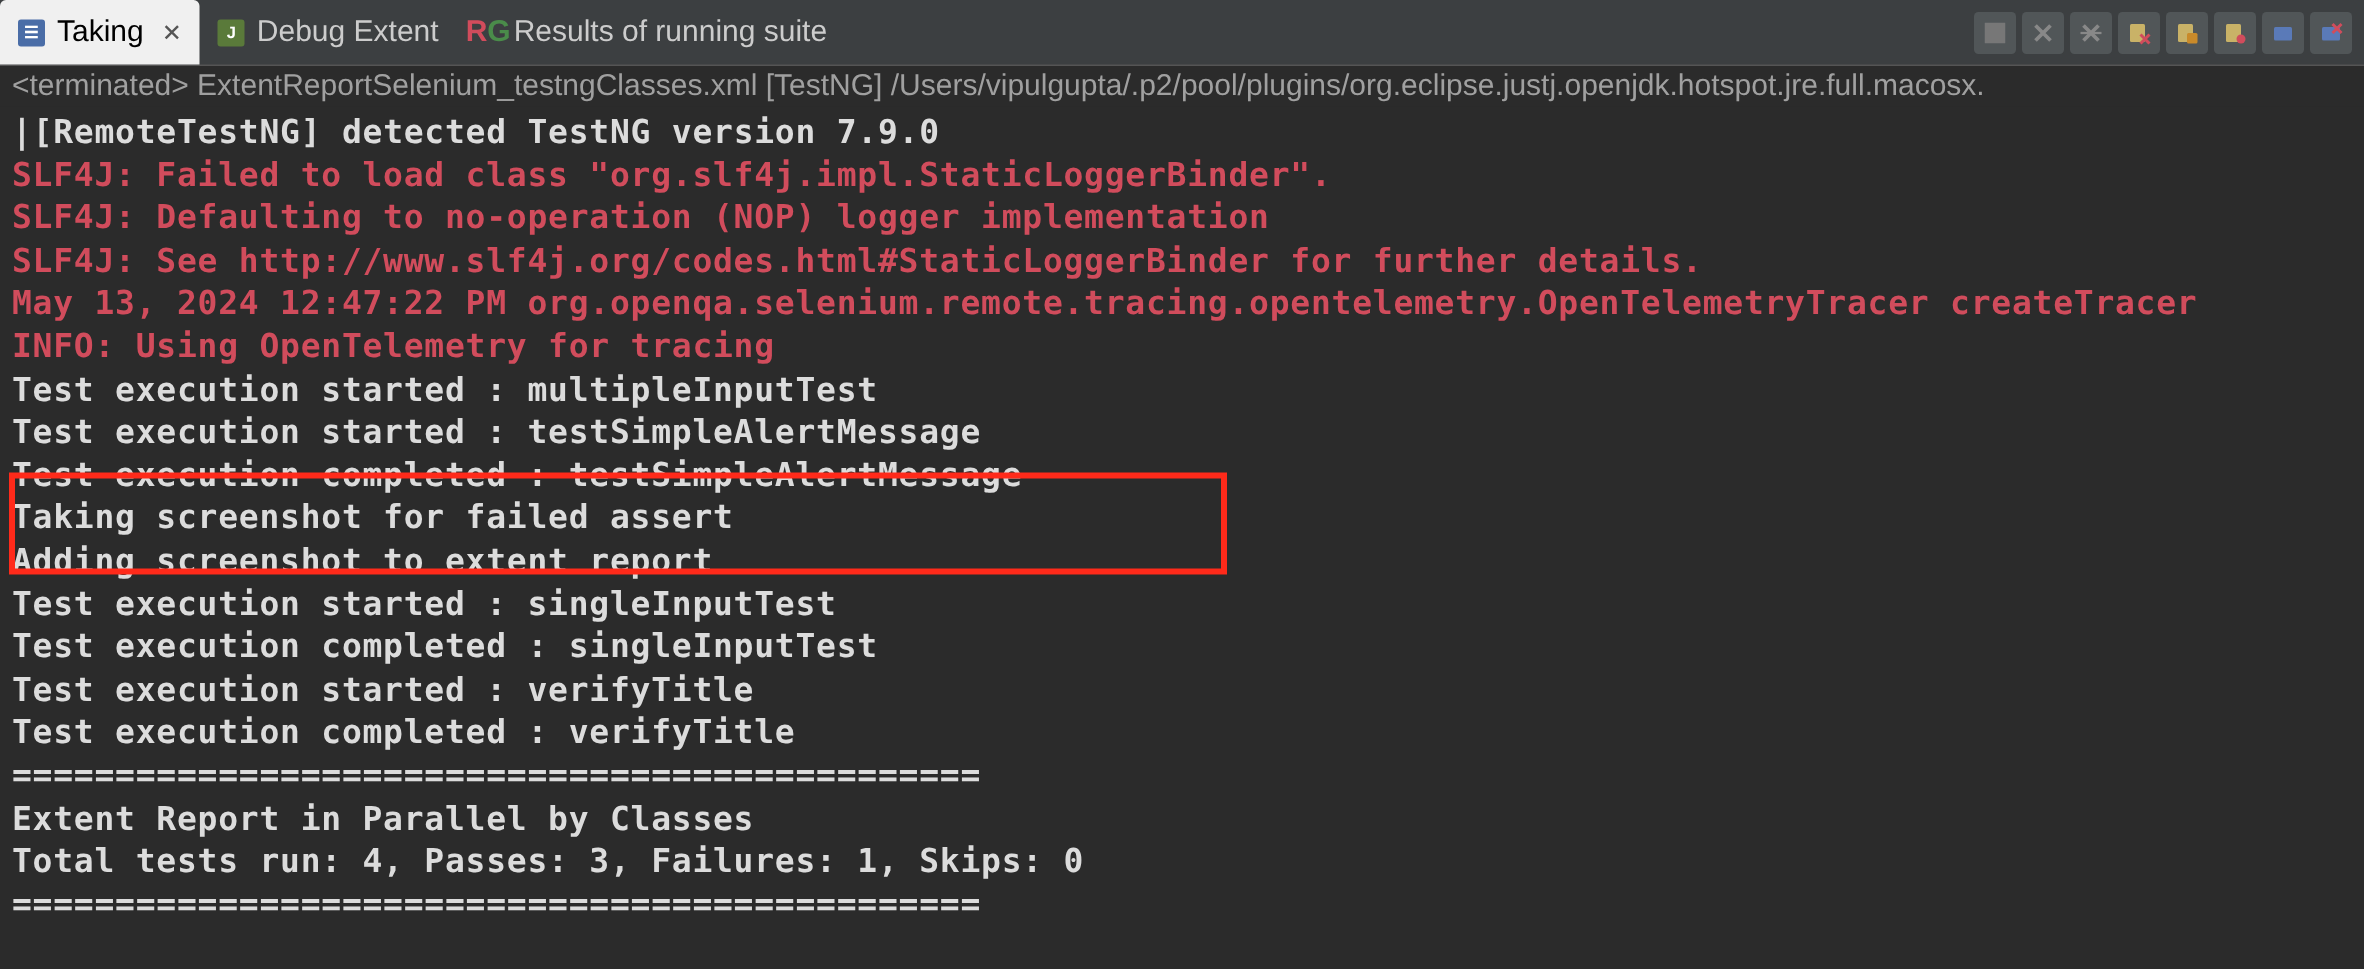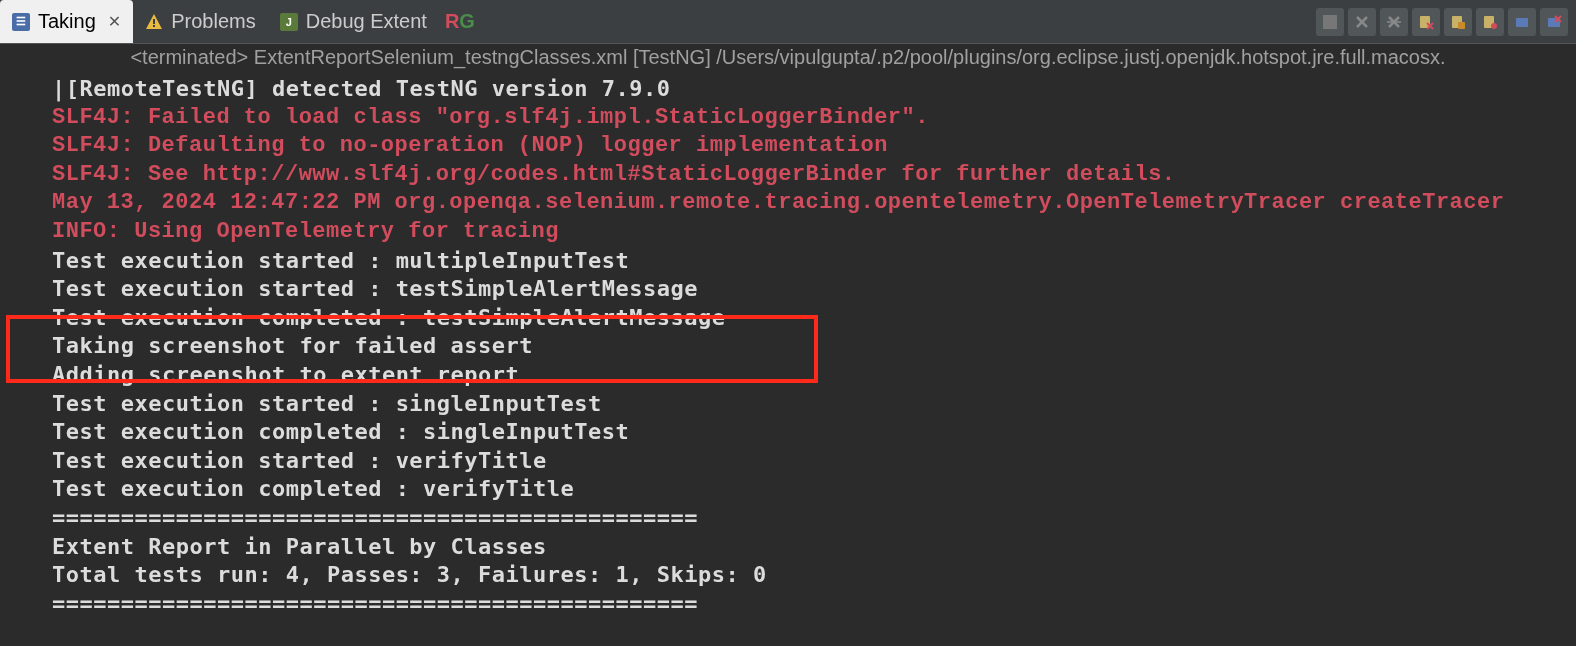--- a/index.html
+++ b/index.html
@@ -59,33 +59,32 @@
   color: #aaa;
 }
 .status-line {
   background: #2b2b2b;
   color: #a0a0a0;
   font-size: 20px;
   padding: 2px 8px;
   white-space: nowrap;
   overflow: hidden;
   font-family: sans-serif;
-  text-align: center;
 }
 .console-output {
   padding: 4px 8px;
   font-size: 22px;
   line-height: 1.3;
   font-family: "Menlo", "Monaco", "Consolas", monospace;
   white-space: pre;
   letter-spacing: 0.5px;
 }
-.console-output .line { display: block; margin-left: 44px; }
+.console-output .line { display: block; }
 .line.white { color: #dcdcdc; font-weight: bold; }
-.line.red { color: #d14c5c; font-weight: bold; font-family: Liberation Mono, monospace; }
+.line.red { color: #d14c5c; font-weight: bold; }
 .highlight-box {
   position: absolute;
   border: 4px solid #ff2a1a;
   pointer-events: none;
 }
 .console-container { position: relative; }
 .icon-console { background: #4a6da7; color: white; width: 18px; height: 18px; border-radius: 2px; display: flex; align-items: center; justify-content: center; font-size: 11px; font-weight: bold; }
 .icon-problems { color: #e8b940; }
 .icon-debug { background: #5a7a3a; color: white; width: 18px; height: 18px; border-radius: 2px; display: flex; align-items: center; justify-content: center; font-size: 11px; font-weight: bold; }
 .icon-results .r1 { color: #d14c5c; }
@@ -96,40 +95,31 @@
 
 <div class="tab-bar">
   <div class="tab active">
     <span class="icon">
         <span class="icon-console">☰</span>
       </span>
     <span>Taking</span>
     <span class="close-x">✕</span>
   </div>
   <div class="tab">
-    <span class="icon icon-problems">
-      <svg width="18" height="18" viewBox="0 0 18 18">
-          <path d="M9 1 L17 16 L1 16 Z" fill="#e8b940"></path>
-          <rect x="8" y="6" width="2" height="5" fill="#3c3f41"></rect>
-          <rect x="8" y="12" width="2" height="2" fill="#3c3f41"></rect>
-        </svg>
-    </span>
-    <span>Problems</span>
-  </div>
-  <div class="tab">
     <span class="icon">
         <span class="icon-debug">J</span>
       </span>
     <span>Debug Extent</span>
   </div>
   <div class="tab">
     <span class="icon icon-results">
         <b class="r1">R</b>
         <b class="r2">G</b>
       </span>
+    <span>Results of running suite</span>
   </div>
 
   <div class="toolbar">
     <div class="toolbar-btn">
         <svg width="14" height="14">
           <rect width="14" height="14" fill="#777"></rect>
         </svg>
       </div>
     <div class="toolbar-btn">
         <svg width="16" height="16" viewBox="0 0 16 16">

